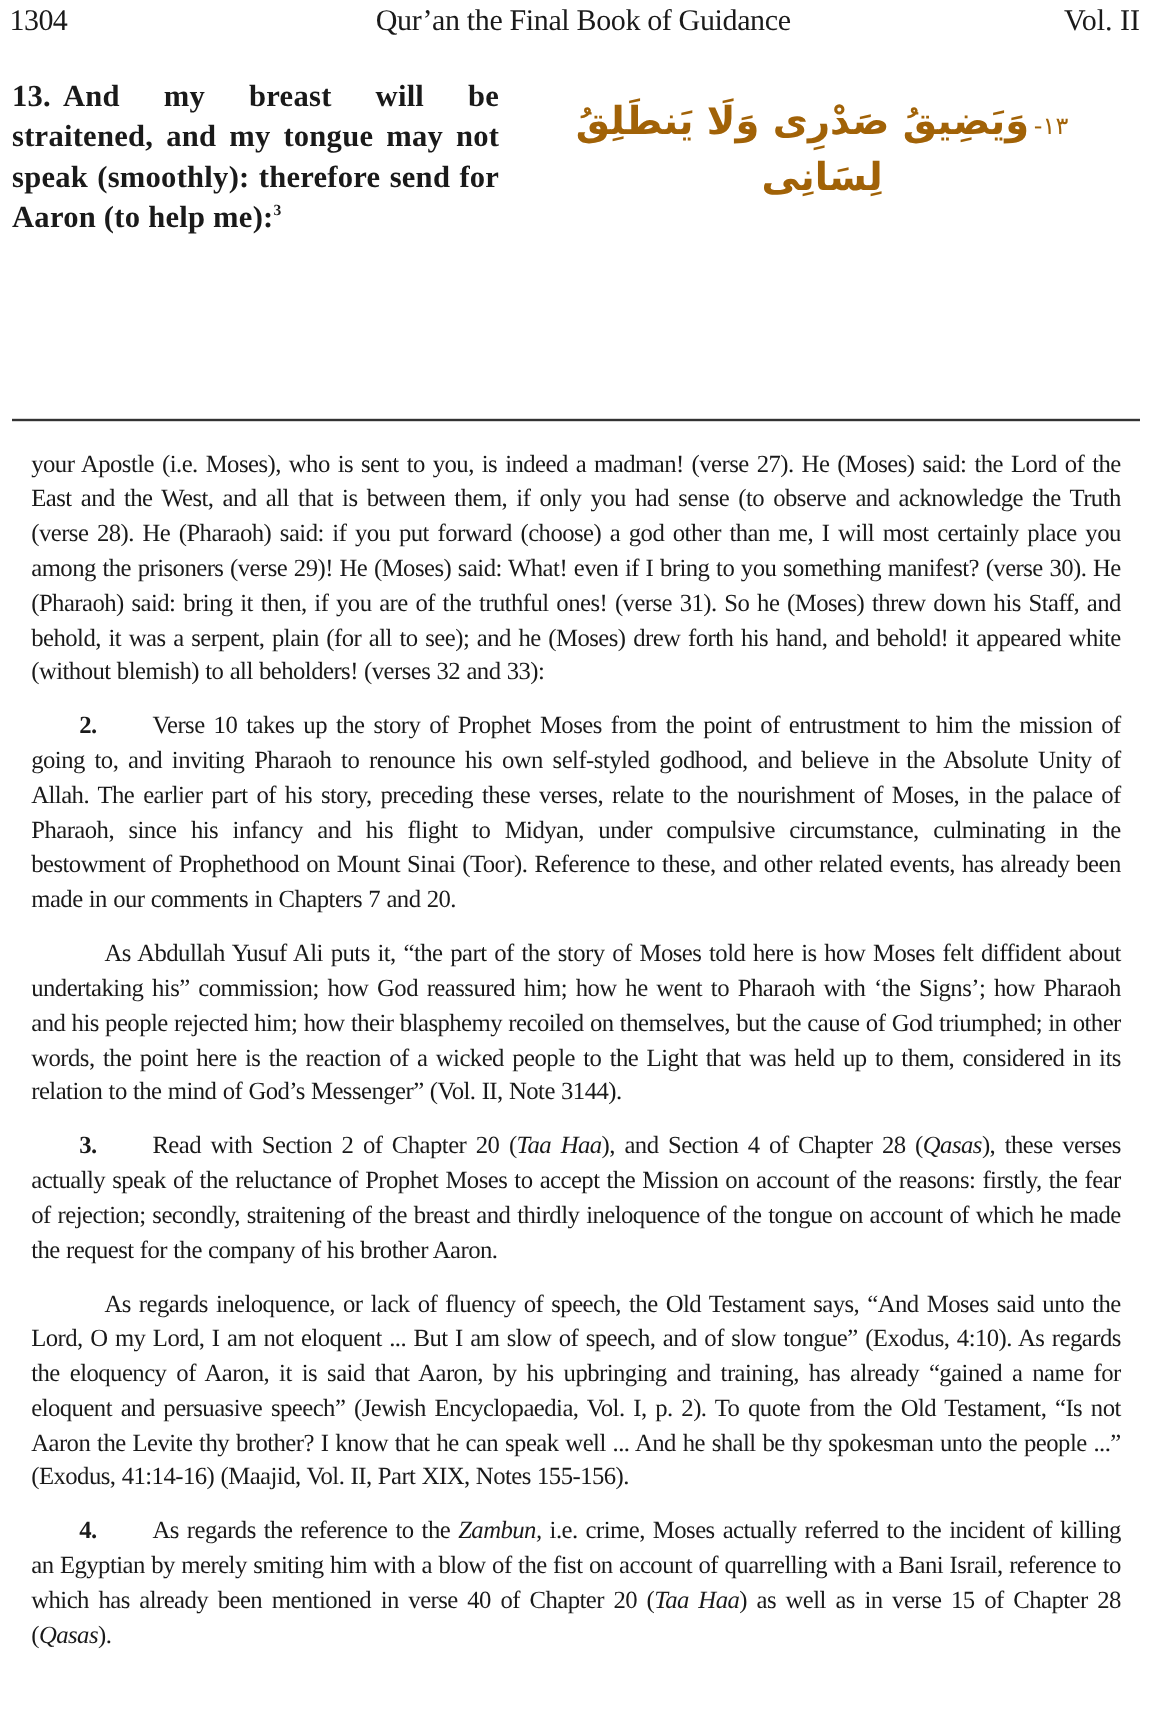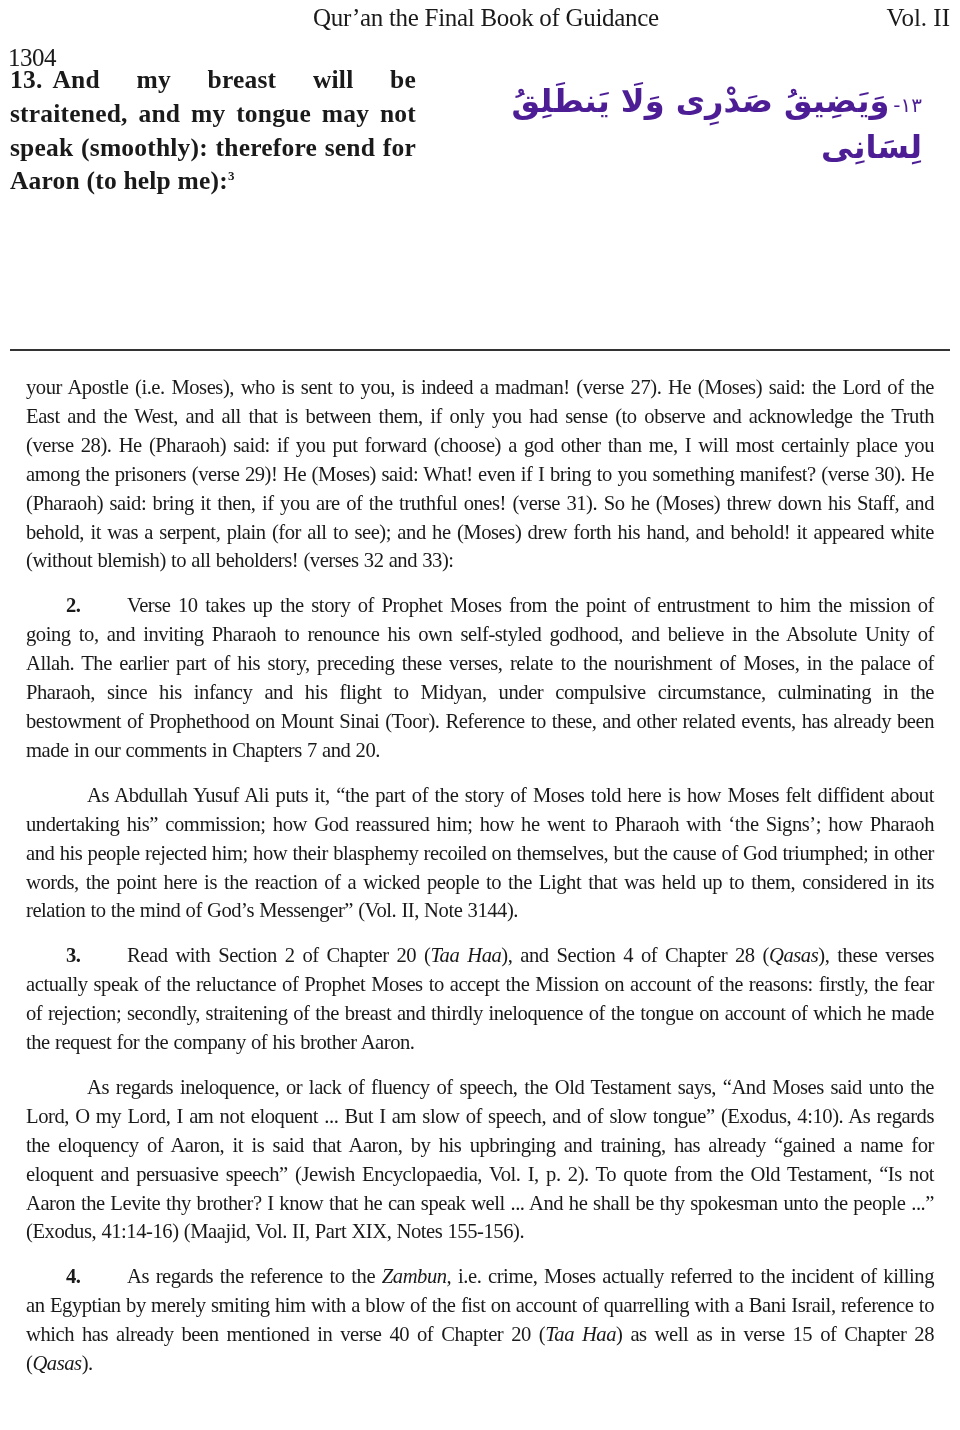--- a/index.html
+++ b/index.html
@@ -29,21 +29,20 @@
       right: 10px;
       height: 32px;
       font-size: 25px;
       line-height: 32px;
     }
     .running-header .page-number {
       position: absolute;
       left: 0;
       top: 0;
       letter-spacing: -0.5px;
-      margin-top: 40px;
     }
     .running-header .book-title {
       position: absolute;
       left: 0;
       right: 0;
       top: 0;
       text-align: center;
       letter-spacing: -0.3px;
       padding-left: 14px;
     }
@@ -74,29 +73,29 @@
     .verse-en.v13 { top: 3px; }
     .verse-en.v14 { top: 173px; }
     .verse-en .num { margin-right: 10px; }
     sup.fn {
       font-size: 13px;
       vertical-align: super;
       line-height: 0;
     }
     .verse-ar {
       position: absolute;
-      right: 2px;
+      right: 24px;
       width: 430px;
       direction: rtl;
-      text-align: right;
+      text-align: center;
       font-family: "DejaVu Sans", sans-serif;
       font-size: 32px;
       line-height: 42px;
       font-weight: bold;
-      color: #4c1d95;
+      color: #a16207;
     }
     .verse-ar.v13 { top: 20px; }
     .verse-ar.v14 { top: 188px; }
     .verse-ar .ar-num {
       font-size: 20px;
       font-weight: normal;
       margin-left: 4px;
     }
     .verse-ar .end-mark {
       font-weight: normal;

